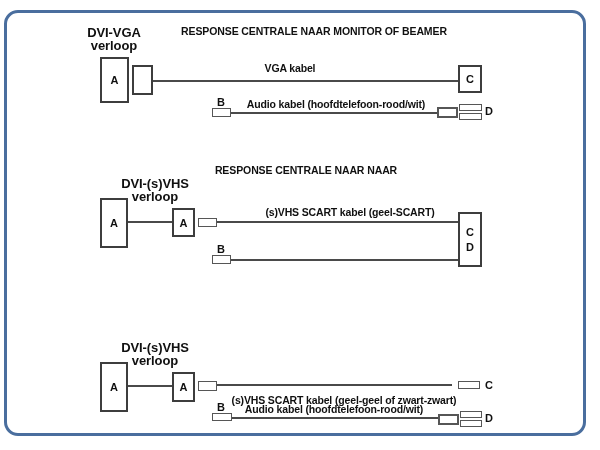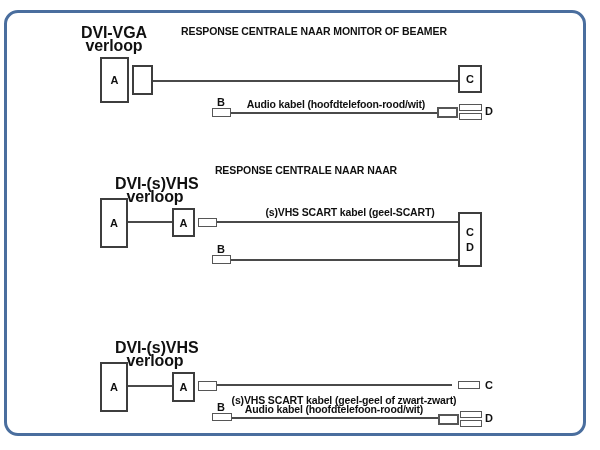--- a/index.html
+++ b/index.html
@@ -12,21 +12,21 @@
     box-sizing:border-box;border:3px solid #4a6e9e;border-radius:14px;background:#ffffff;
   }
   .abs{position:absolute;}
   .title{
     font-size:10.5px;font-weight:700;letter-spacing:-0.1px;text-align:center;white-space:nowrap;
   }
   .cablelabel{
     font-size:10.5px;font-weight:600;letter-spacing:-0.15px;text-align:center;white-space:nowrap;
   }
   .adapterlabel{
-    font-size:16px;font-weight:600;letter-spacing:-0.1px;text-align:center;line-height:13px;white-space:nowrap;
+    font-size:13px;font-weight:600;letter-spacing:-0.1px;text-align:center;line-height:13px;white-space:nowrap;
   }
   .letter{font-size:11px;font-weight:600;line-height:11px;}
   .box{
     box-sizing:border-box;border:2px solid #3d3d3d;background:#ffffff;
     display:flex;align-items:center;justify-content:center;
     font-size:11px;font-weight:600;
   }
   .plug{box-sizing:border-box;border:1.5px solid #565656;background:#ffffff;}
   .wire{background:#4a4a4a;height:2px;}
   .cdstack{flex-direction:column;line-height:15px;}
@@ -43,20 +43,21 @@
     <div>DVI-VGA</div>
     <div>verloop</div>
   </div>
 
   <div class="abs box" style="left:100px;top:57px;width:29px;height:46px;">
     <span>A</span>
   </div>
   <div class="abs box" style="left:132px;top:65px;width:21px;height:30px;"></div>
 
   <div class="abs wire" style="left:153px;top:80px;width:305px;"></div>
+  <div class="abs cablelabel" style="left:190px;top:62px;width:200px;">VGA kabel</div>
 
   <div class="abs box" style="left:458px;top:65px;width:24px;height:28px;">
     <span>C</span>
   </div>
 
   <div class="abs letter" style="left:210px;top:97px;width:22px;text-align:center;">B</div>
   <div class="abs plug" style="left:212px;top:108px;width:19px;height:9px;"></div>
   <div class="abs wire" style="left:231px;top:112px;width:206px;"></div>
   <div class="abs cablelabel" style="left:226px;top:98px;width:220px;">Audio kabel (hoofdtelefoon-rood/wit)</div>
 

